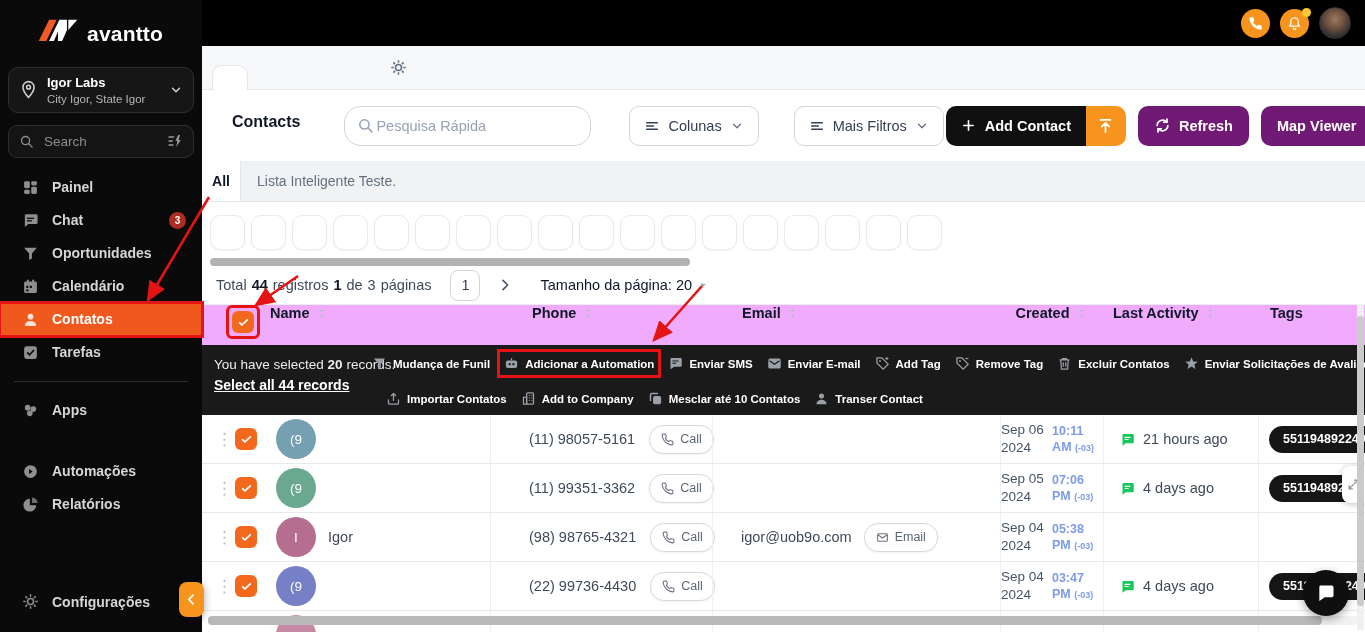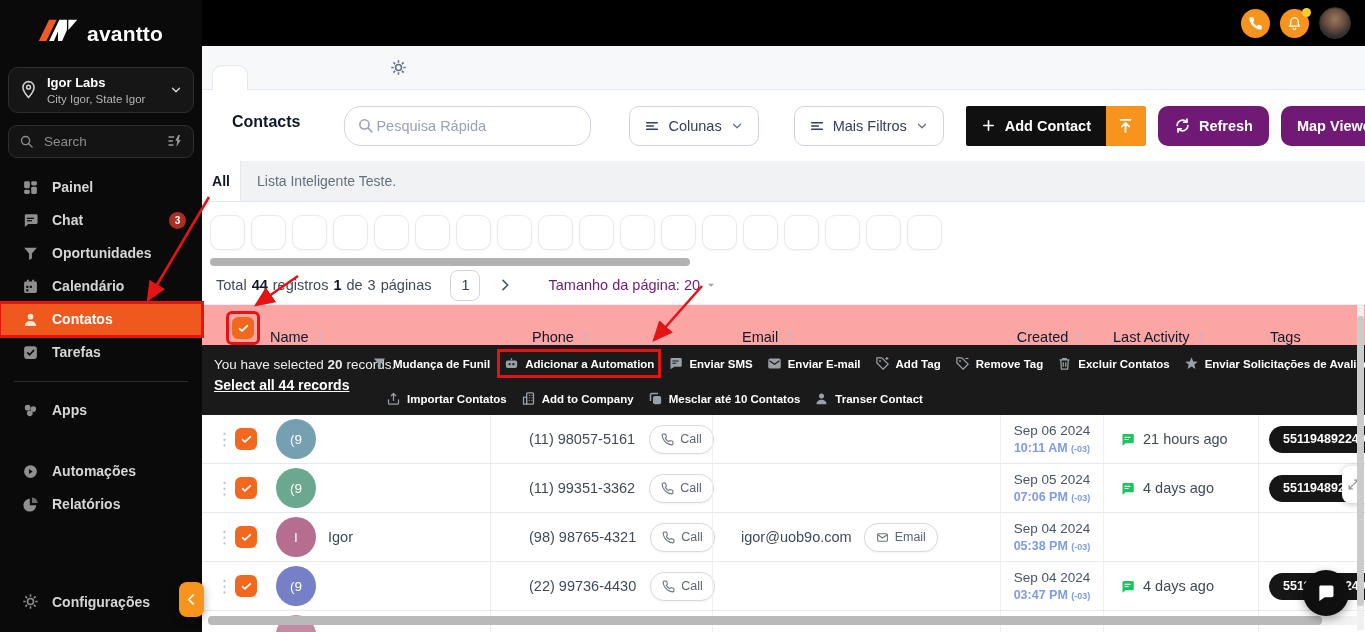--- a/index.html
+++ b/index.html
@@ -61,21 +61,21 @@
        align-items:center;padding:0 12px;color:#98a2b3;box-sizing:border-box}
   .srch .sic{width:17px;height:17px;flex:none}
   .srch input{border:0;outline:0;font-size:14.5px;color:#333;width:200px}
   .srch input::placeholder{color:#98a2b3}
   .btn{height:40px;border-radius:10px;display:flex;align-items:center;gap:8px;font-size:14.5px;
        cursor:pointer;box-sizing:border-box;white-space:nowrap}
   .btn.light{border:1px solid #d0d5dd;background:#fff;color:#344054;padding:0 14px}
   .btn .licon{width:16px;height:16px;color:#344054}
   .btn .chevd{width:14px;height:14px;color:#667085}
   .ml27{margin-left:38px}.ml35{margin-left:35px}
-  .addc{margin-left:22px;height:40px;display:flex;border-radius:2px;overflow:hidden;cursor:pointer;flex:none}
+  .addc{margin-left:2px;height:40px;display:flex;border-radius:10px;overflow:hidden;cursor:pointer;flex:none}
   .addc .blk{background:#101010;color:#fff;display:flex;align-items:center;gap:9px;padding:0 15px;
        font-size:14.5px;font-weight:600}
   .addc .plus{width:15px;height:15px}
   .addc .org{background:#f7941d;width:40px;display:flex;align-items:center;justify-content:center;color:#fff}
   .addc .org .up{width:17px;height:17px}
   .btn.dark{background:#701a75;color:#fff;padding:0 16px;font-weight:600;margin-left:12px}
   .btn .ric{width:17px;height:17px;color:#fff}
 
   .allstrip{height:40px;background:#f1f2f4;border-bottom:1px solid #e4e7ec;display:flex;align-items:stretch}
   .alltab{width:38px;background:#fff;display:flex;align-items:center;justify-content:center;
@@ -88,27 +88,27 @@
        color:#475467;box-shadow:0 1px 2px rgba(16,24,40,.05);cursor:pointer;box-sizing:border-box}
   .hs1{height:8px;margin:2px 0 0 8px;width:1147px;position:relative}
   .hs1 .thumb{position:absolute;left:0;top:0;height:8px;width:480px;background:#b2b2b2;border-radius:4px}
 
   .summary{height:38px;display:flex;align-items:center;padding-left:14px;font-size:14.5px;
        color:#3f4a59;gap:5px}
   .summary b{color:#101828;font-weight:700}
   .pgbox{width:30px;height:31px;border:1px solid #d0d5dd;border-radius:8px;display:flex;align-items:center;
        justify-content:center;margin-left:14px;color:#344054;background:#fff;cursor:pointer;box-sizing:border-box}
   .pgnext{width:16px;height:16px;color:#475467;margin-left:12px;cursor:pointer}
-  .pgsize{margin-left:30px;display:flex;gap:4px;align-items:center;color:#701a75;cursor:pointer}
+  .pgsize{margin-left:22px;display:flex;gap:4px;align-items:center;color:#0f172a;cursor:pointer}
   .caret{width:14px;height:14px;color:#98a2b3}
 
   .c-sel{width:62px}.c-name{width:226px}.c-phone{width:222px}.c-email{width:288px}
   .c-created{width:103px}.c-act{width:155px}.c-tags{flex:1;min-width:0;overflow:visible}
-  .thead{height:40px;display:flex;align-items:flex-end;border-top:1px solid #ebedf0;background:#fca5a5;
-       font-weight:400;font-size:14.5px;color:#101828}
+  .thead{height:40px;display:flex;align-items:flex-start;border-top:1px solid #ebedf0;background:#f0abfc;
+       font-weight:700;font-size:14.5px;color:#101828}
   .thead>div{display:flex;align-items:center;box-sizing:border-box}
   .thead .c-sel{padding-left:24px}
   .thead .c-name{padding-left:6px}
   .thead .c-phone{padding-left:42px}
   .thead .c-email{padding-left:30px}
   .thead .c-created{justify-content:center}
   .thead .c-act{padding-left:10px}
   .thead .c-tags{padding-left:12px}
   .sort{width:13px;height:13px;color:#b6bcc6;margin-left:5px;cursor:pointer}
   .annot-box{border:3px solid #e51414;border-radius:6px;padding:3px;display:flex}
@@ -137,21 +137,21 @@
        justify-content:center;font-size:13.5px;margin-left:12px;flex:none}
   .nm{margin-left:12px;font-size:14.5px;color:#3f4a59}
   .trow .c-phone{padding-left:38px;gap:14px}
   .phtxt{font-size:14.5px;color:#3f4a59;white-space:nowrap}
   .pill{height:27px;border:1px solid #d5dae1;border-radius:14px;display:flex;align-items:center;gap:6px;
        padding:0 11px;color:#5d6674;font-size:12.5px;background:#fff;cursor:pointer;
        box-shadow:0 1px 2px rgba(16,24,40,.05);flex:none}
   .pill .picon{width:13px;height:13px;color:#6b7280}
   .trow .c-email{padding-left:28px;gap:12px}
   .emtxt{font-size:14.5px;color:#3f4a59;white-space:nowrap}
-  .trow .c-created{flex-direction:column;justify-content:center;line-height:1.3}
+  .trow .c-created{justify-content:center;line-height:1.3}
   .cd1{font-size:13.5px;color:#475467}
   .cd2{font-size:12.5px;color:#7d9bea;font-weight:600}
   .cd2 .tz{font-size:9px}
   .trow .c-act{padding-left:16px;gap:8px;font-size:14.5px;color:#3f4a59}
   .gic{width:15px;height:15px;flex:none}
   .trow .c-tags{padding-left:10px}
   .tagpill{background:#161616;color:#fff;font-weight:700;font-size:12.5px;height:27px;border-radius:14px;
        display:flex;align-items:center;padding:0 14px;white-space:nowrap;flex:none}
 
   

